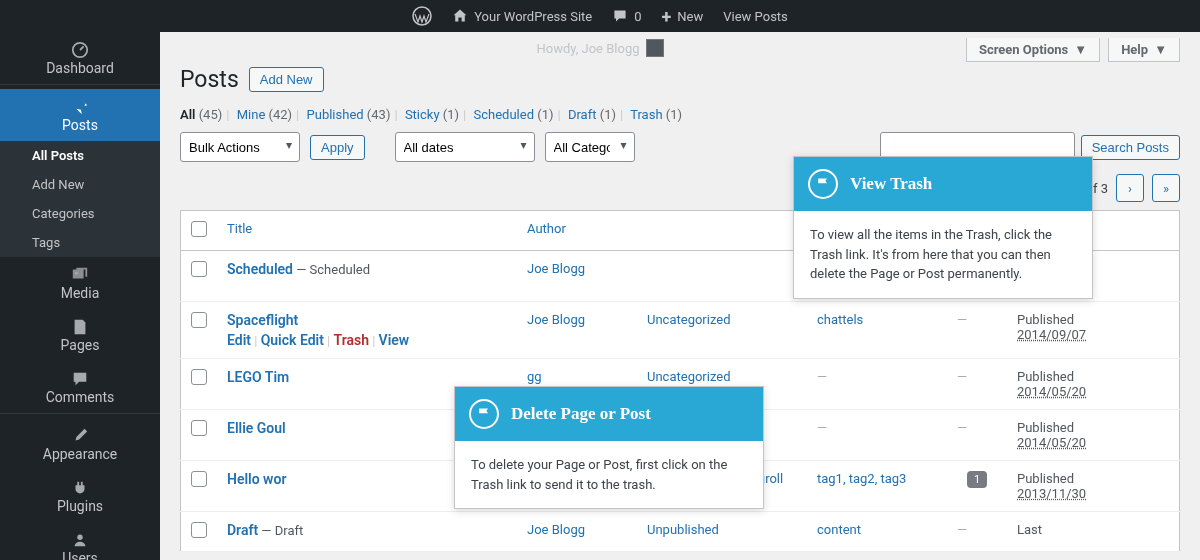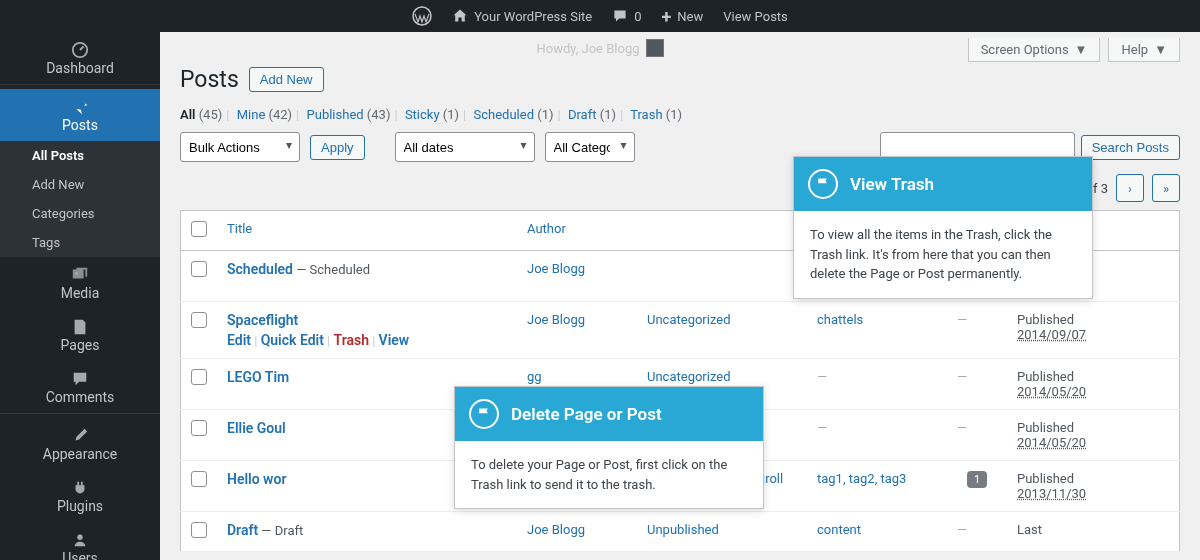--- a/index.html
+++ b/index.html
@@ -20,21 +20,21 @@
 .side-item.current::after { content: ""; position: absolute; right: -8px; top: 50%; transform: translateY(-50%); border: 8px solid transparent; border-right-color: #f0f0f1; }
 .sub-menu { background: #2c3338; }
 .sub-item { padding: 7px 12px 7px 32px; cursor: pointer; color: #c3c4c7; font-size: 13px; }
 .sub-item.current { color: #fff; font-weight: 600; }
 .side-sep { height: 5px; background: #1d2327; border-top: 1px solid #32373c; }
 .side-icon { width: 20px; height: 20px; display: inline-flex; align-items: center; justify-content: center; fill: #a7aaad; }
 .side-item.current .side-icon { fill: #fff; }
 
 
 .main { flex: 1; padding: 0 20px; overflow: hidden; position: relative; }
-.screen-opts { display: flex; gap: 8px; justify-content: flex-end; margin-top: 6px; }
+.screen-opts { display: flex; gap: 8px; justify-content: flex-end; margin-top: 6px; font-weight: bold; }
 .screen-btn { background: #f6f7f7; border: 1px solid #c3c4c7; border-top: none; padding: 4px 12px; font-size: 13px; cursor: pointer; color: #646970; display: flex; align-items: center; gap: 6px; }
 
 .page-head { display: flex; align-items: center; gap: 10px; margin: 4px 0 14px; }
 .page-title { font-size: 23px; font-weight: 400; color: #1d2327; }
 .btn { background: #f6f7f7; border: 1px solid #2271b1; color: #2271b1; padding: 4px 10px; font-size: 13px; cursor: pointer; border-radius: 3px; }
 .btn-primary { border-color: #2271b1; }
 
 .subsubsub { font-size: 13px; color: #646970; margin-bottom: 10px; }
 .subsubsub a { color: #2271b1; }
 .subsubsub .current { color: #1d2327; font-weight: 600; }
@@ -68,21 +68,21 @@
 .dash { color: #a7aaad; text-align: center; }
 .date-col { color: #50575e; }
 .date-col .dval { text-decoration: underline dotted; }
 .chk { width: 16px; height: 16px; border: 1px solid #8c8f94; border-radius: 3px; background: #fff; display: inline-block; }
 .com-icon { display: flex; justify-content: center; }
 .com-bub { background: #787c82; color: #fff; font-size: 11px; padding: 2px 7px; border-radius: 4px; position: relative; }
 .com-bub::after { content: ""; position: absolute; bottom: -4px; left: 7px; border: 4px solid transparent; border-top-color: #787c82; }
 
 
 .tooltip { position: absolute; background: #fff; border: 1px solid #c3c4c7; box-shadow: 0 2px 8px rgba(0,0,0,0.15); width: 300px; z-index: 50; }
-.tooltip-hd { background: #29a8d6; color: #fff; padding: 12px 14px; display: flex; align-items: center; gap: 12px; font-size: 17px; font-weight: 600; }
+.tooltip-hd { background: #29a8d6; color: #fff; padding: 12px 14px; display: flex; align-items: center; gap: 12px; font-size: 17px; font-weight: 600; font-family: Liberation Serif, serif; }
 .tooltip-hd .ico { width: 30px; height: 30px; border: 2px solid #fff; border-radius: 50%; display: flex; align-items: center; justify-content: center; }
 .tooltip-bd { padding: 14px 16px; font-size: 13px; line-height: 1.5; color: #3c434a; }
 .tooltip::before { content: ""; position: absolute; top: -8px; border: 8px solid transparent; border-bottom-color: #29a8d6; }
 #tt1 { top: 124px; left: 633px; }
 #tt1::before { left: 54px; }
 #tt2 { top: 354px; left: 294px; width: 310px; }
 #tt2::before { left: 52px; }
 
 svg { display: block; }
 </style>

